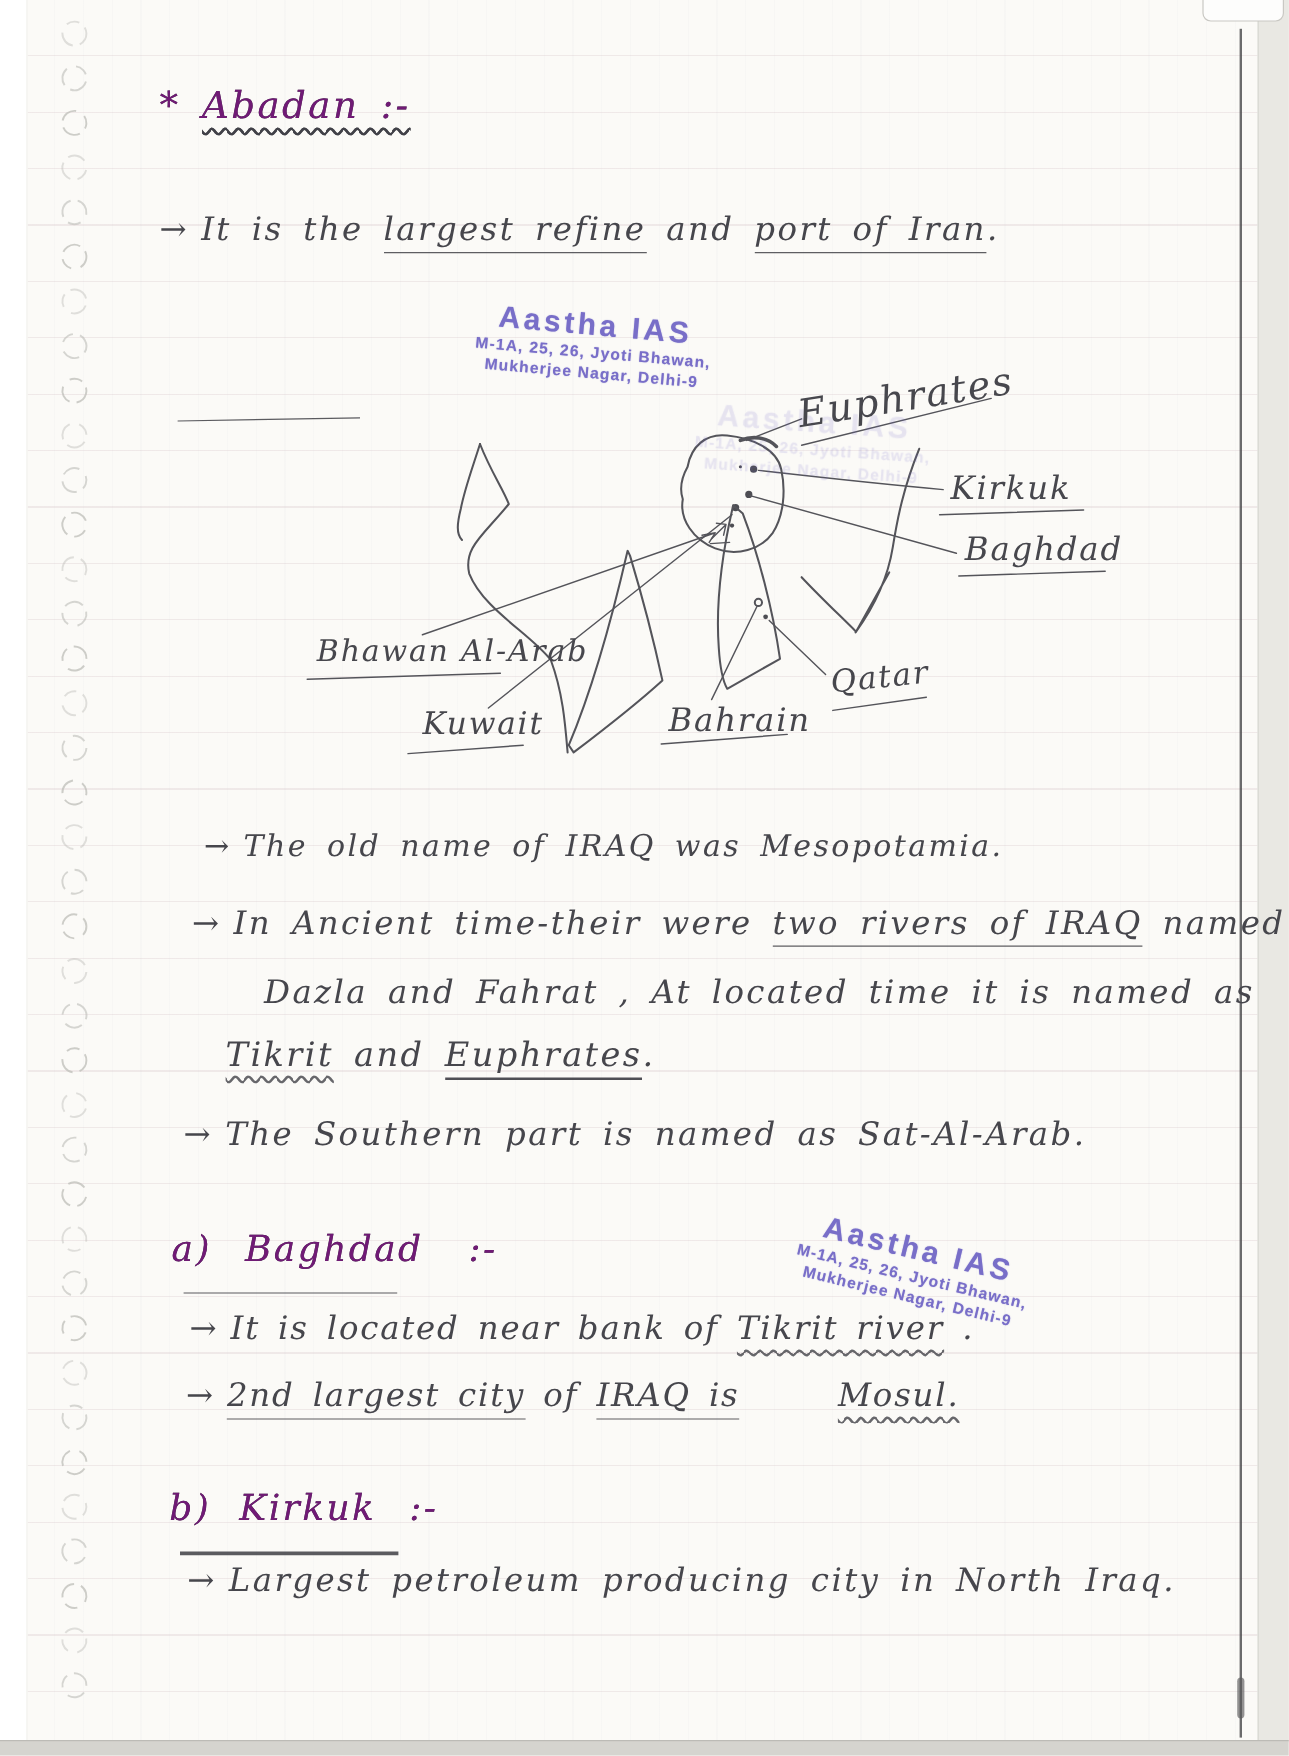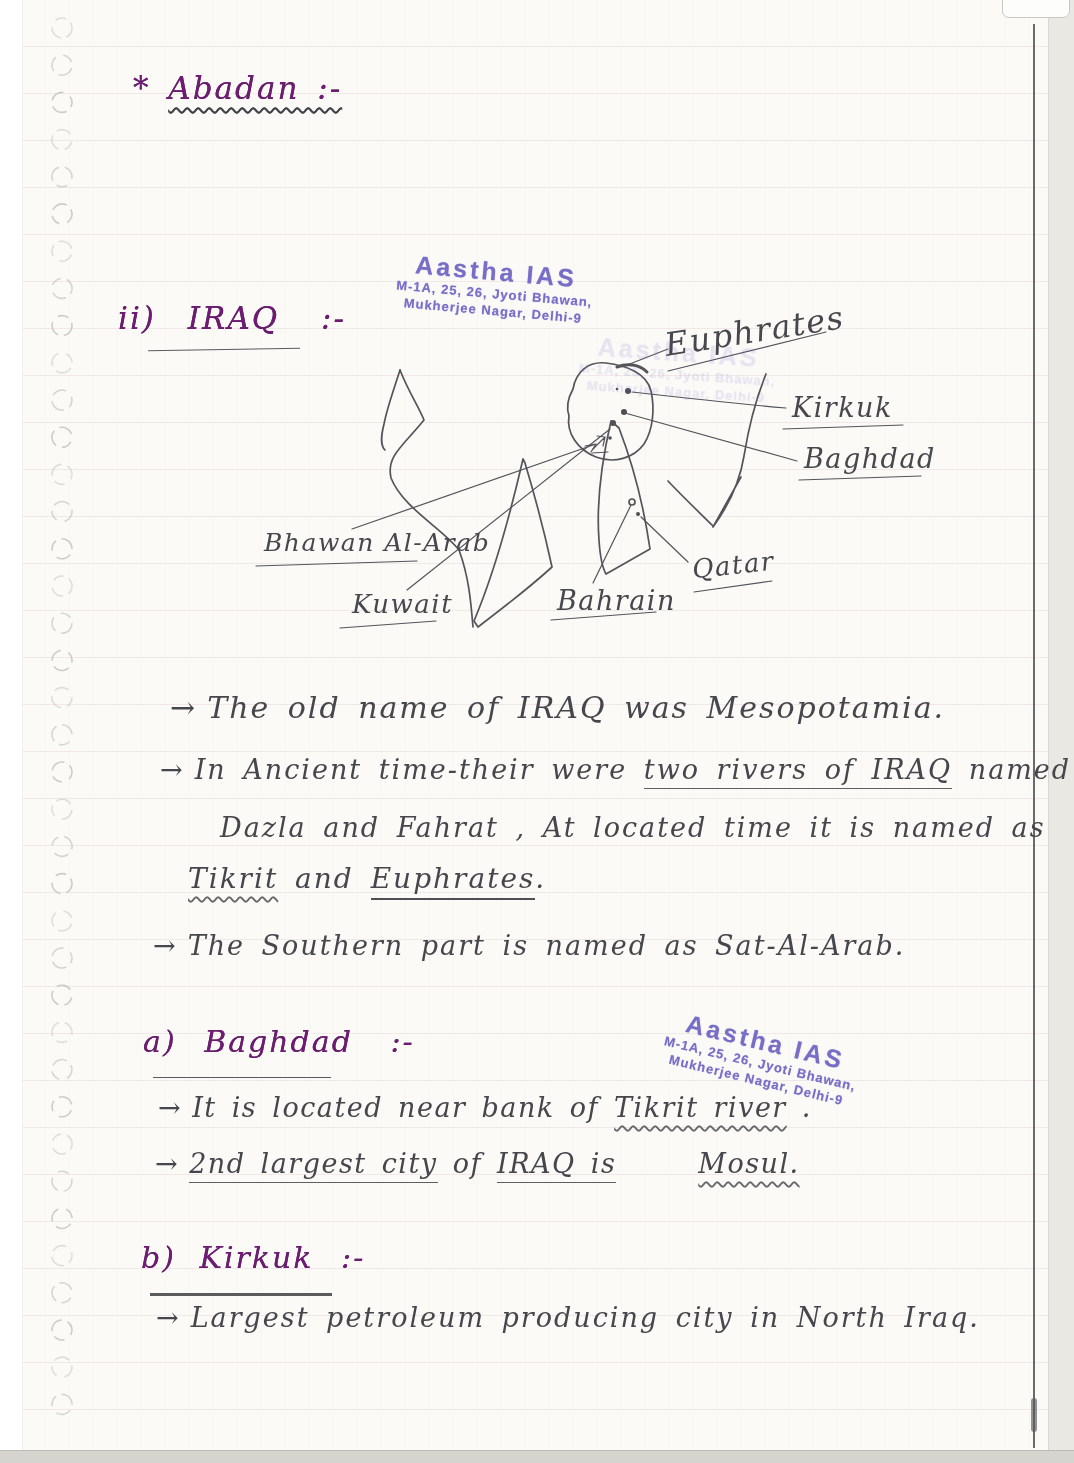--- a/index.html
+++ b/index.html
@@ -139,49 +139,47 @@
       <path class="stroke thin" d="M 551,620 L 656,612"></path>
       <path class="stroke thin" d="M 694,592 L 772,581"></path>
     </g>
   </svg>
 
   <div class="hw heading" style="left:133px;top:70px;font-size:31px;">
     <span>*</span>
     <span class="u-wavy">Abadan :-</span>
   </div>
 
+  <div class="hw" style="left:133px;top:176px;font-size:27px;">
+    <span class="arrow">→</span><span>It is the </span><span class="u-solid">largest refine</span><span> and </span><span class="u-solid">port of Iran</span><span>.</span>
+  </div>
 
   <div class="stamp" style="left:368px;top:246px;width:260px;transform:rotate(5deg);">
     <div class="s-name">Aastha IAS</div>
     <div class="s-addr">M-1A, 25, 26, Jyoti Bhawan,</div>
     <div class="s-addr">Mukherjee Nagar, Delhi-9</div>
   </div>
 
   <div class="stamp ghost" style="left:560px;top:330px;width:240px;transform:rotate(4deg);">
     <div class="s-name">Aastha IAS</div>
     <div class="s-addr">M-1A, 25, 26, Jyoti Bhawan,</div>
     <div class="s-addr">Mukherjee Nagar, Delhi-9</div>
   </div>
 
-  <div class="hw heading" style="left:118px;top:300px;font-size:31px;">
-    <span>ii)</span>
-    <span style="margin-left:14px;">IRAQ</span>
-    <span style="margin-left:24px;">:-</span>
-  </div>
   <div class="uline" style="left:148px;top:349px;width:152px;transform:rotate(-1deg);"></div>
 
   <div class="map-label" style="left:664px;top:312px;font-size:32px;transform:rotate(-9deg);">Euphrates</div>
   <div class="map-label" style="left:792px;top:392px;font-size:27px;">Kirkuk</div>
   <div class="map-label" style="left:804px;top:443px;font-size:27px;">Baghdad</div>
   <div class="map-label" style="left:264px;top:528px;font-size:25px;">Bhawan Al-Arab</div>
   <div class="map-label" style="left:352px;top:589px;font-size:26px;">Kuwait</div>
   <div class="map-label" style="left:557px;top:585px;font-size:27px;">Bahrain</div>
   <div class="map-label" style="left:692px;top:550px;font-size:26px;transform:rotate(-6deg);">Qatar</div>
 
-  <div class="hw" style="left:170px;top:690px;font-size:30px;">
+  <div class="hw" style="left:170px;top:690px;font-size:25px;">
     <span class="arrow">→</span><span>The old name of IRAQ was Mesopotamia.</span>
   </div>
 
   <div class="hw" style="left:160px;top:754px;font-size:27px;">
     <span class="arrow">→</span><span>In Ancient time-their were </span><span class="u-solid">two rivers of IRAQ</span><span> named as</span>
   </div>
 
   <div class="hw" style="left:220px;top:812px;font-size:27px;">Dazla and Fahrat ,  At located time it is named as</div>
 
   <div class="hw" style="left:153px;top:930px;font-size:27px;">

